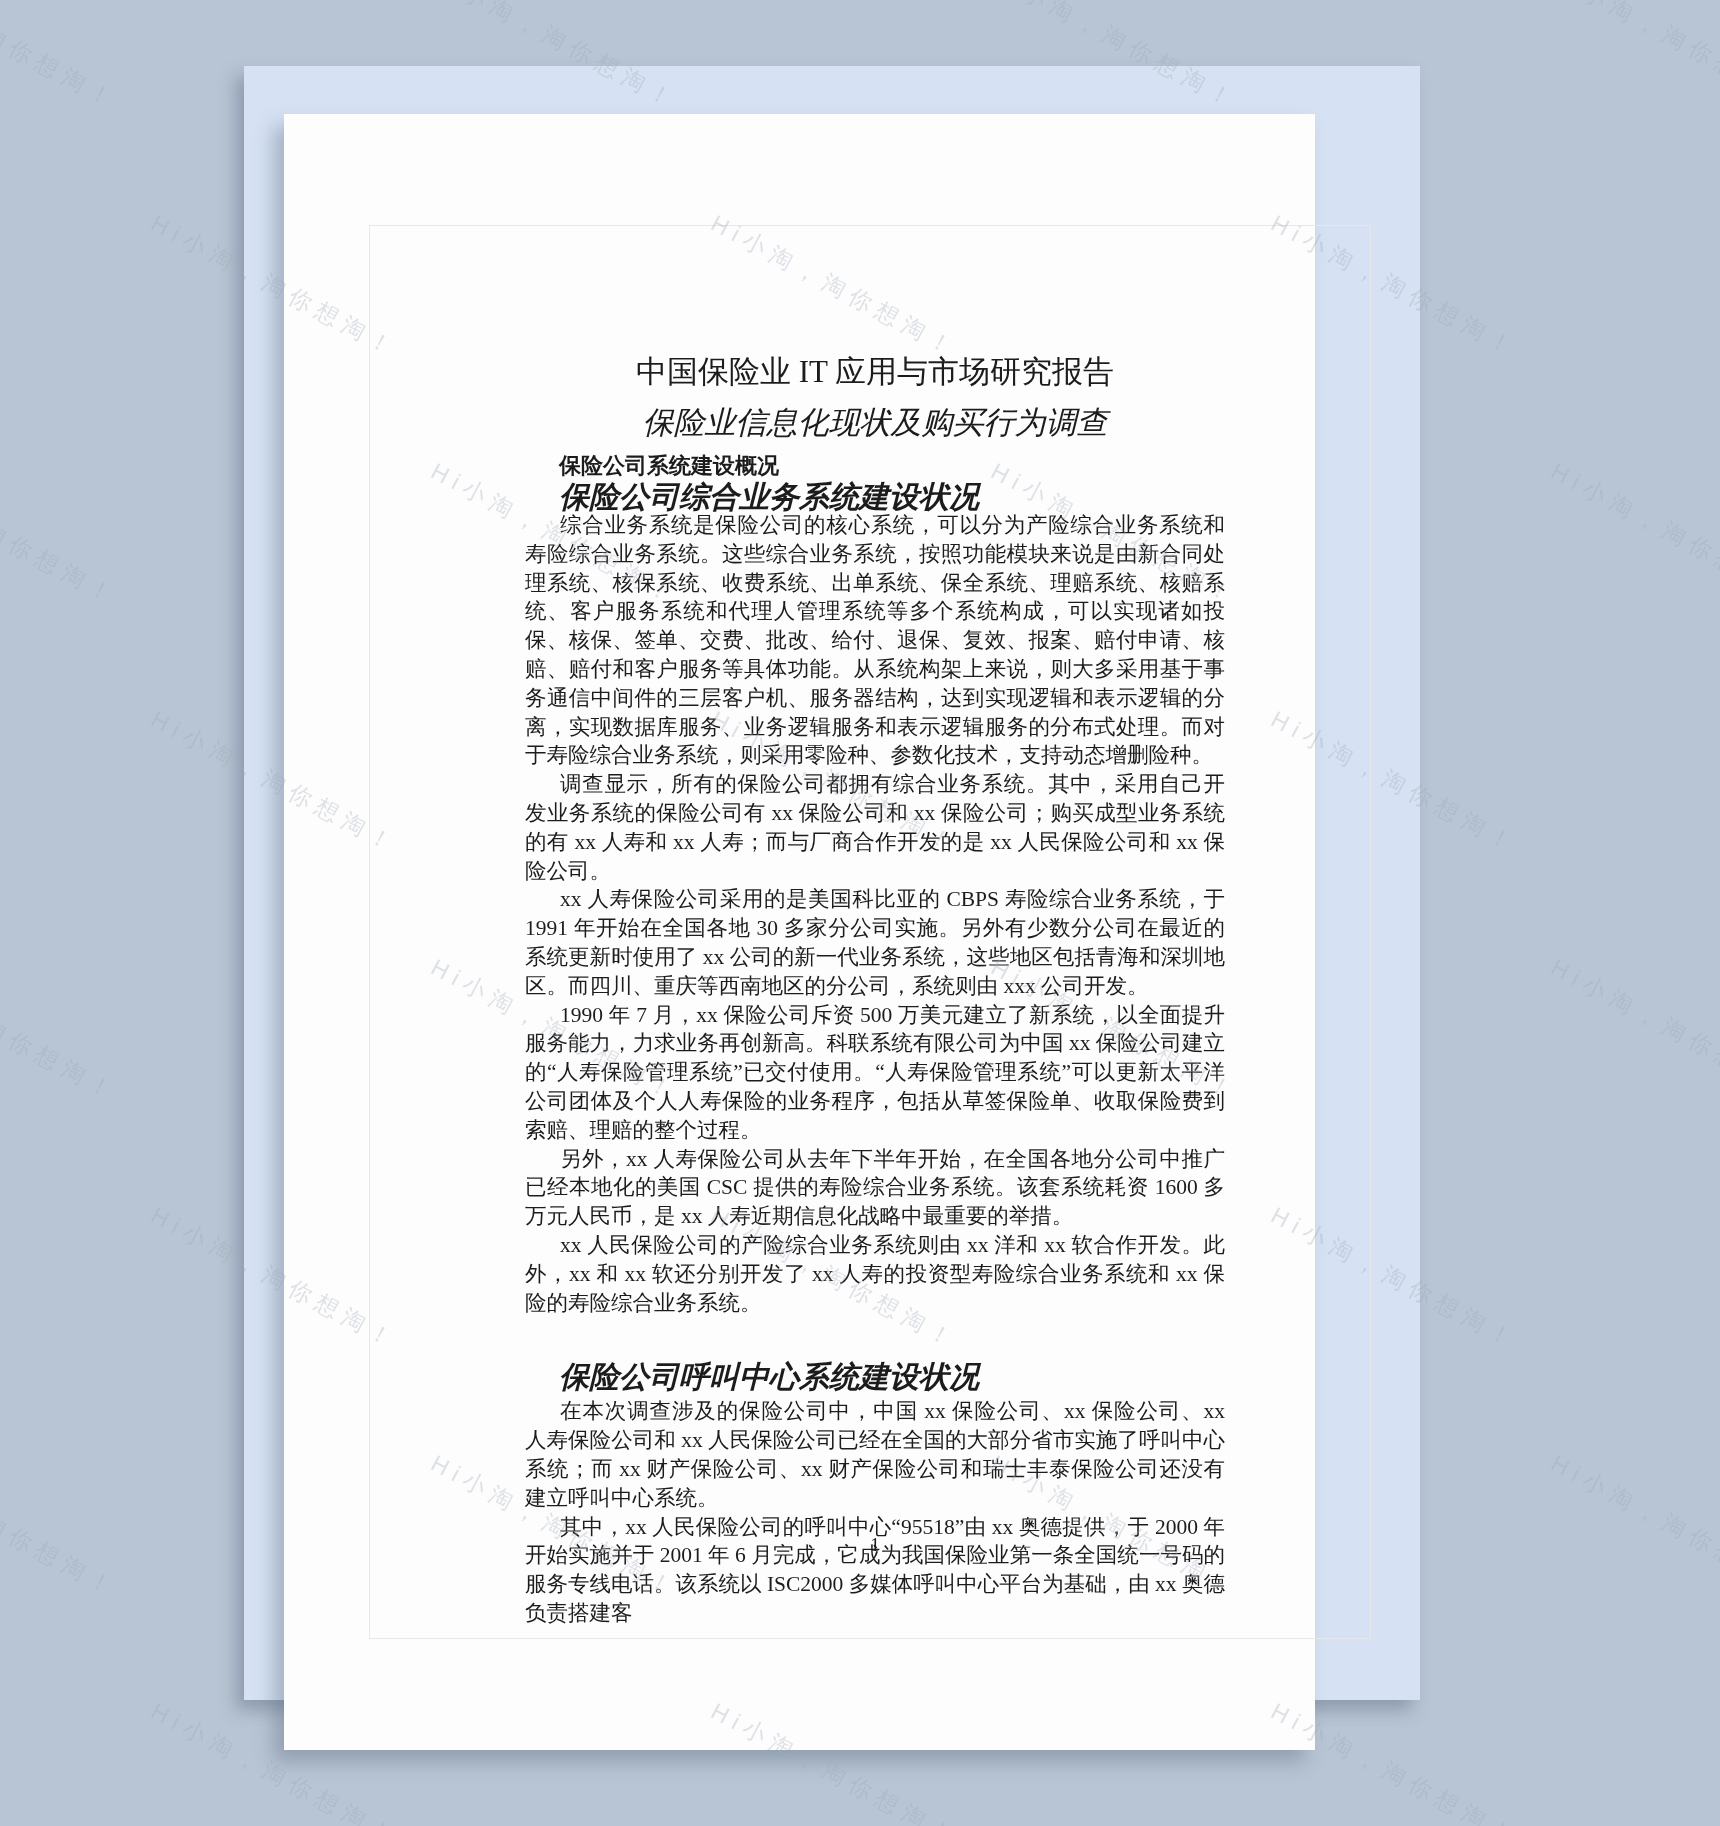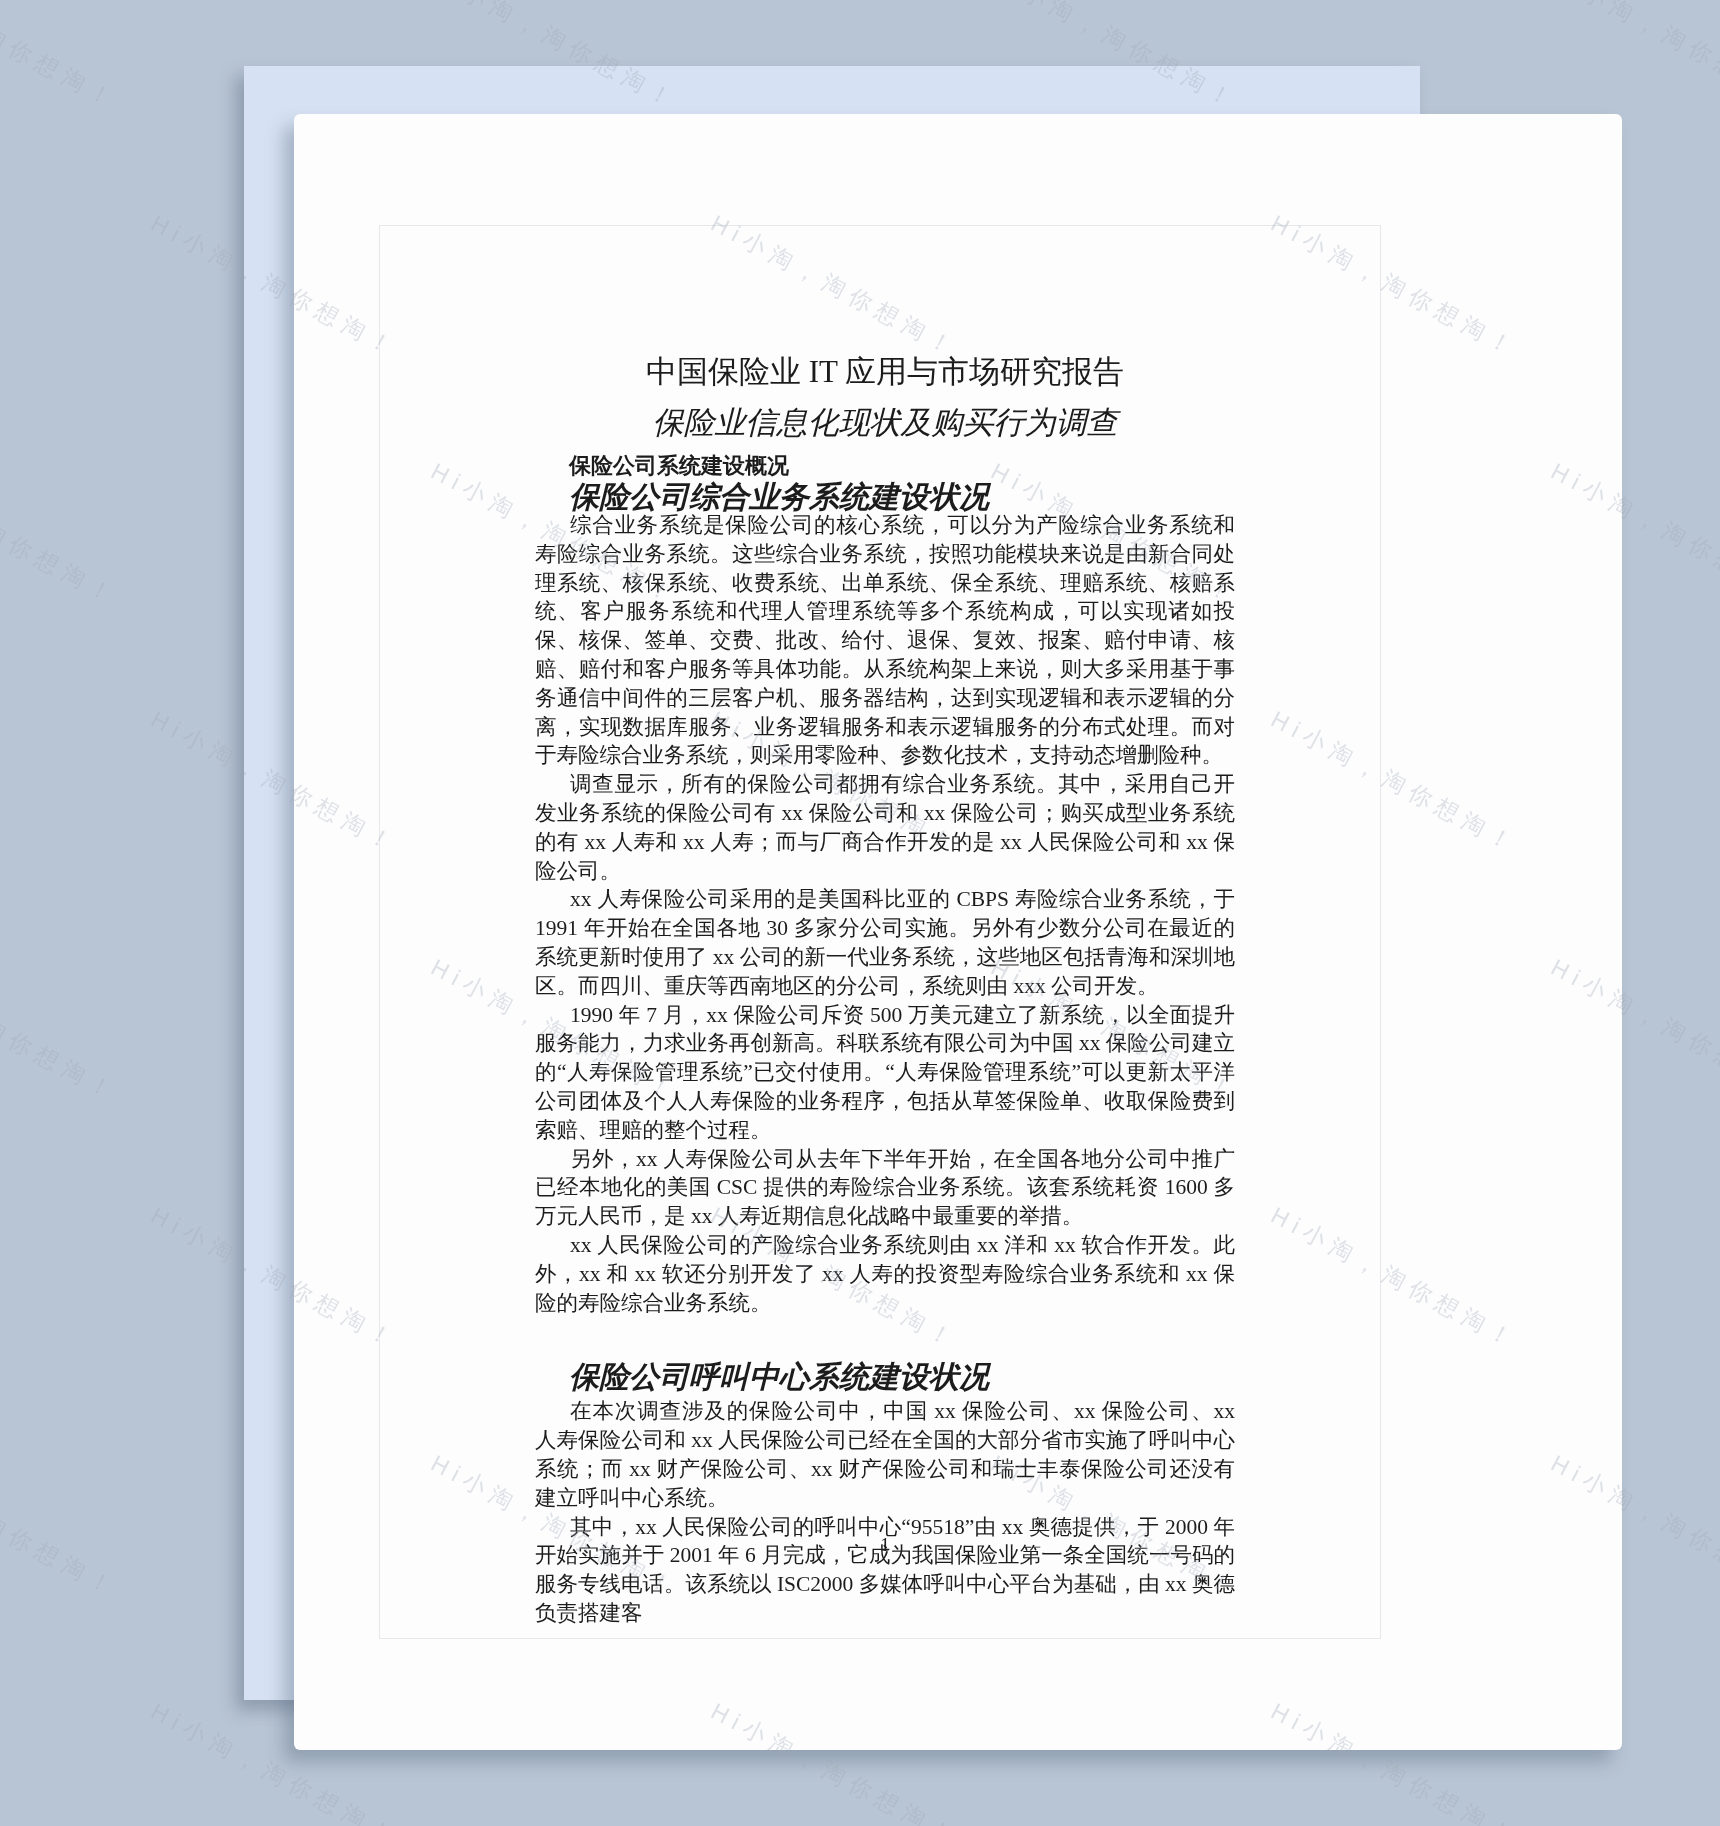--- a/index.html
+++ b/index.html
@@ -14,24 +14,23 @@
   
   .back-page{
     position:absolute;
     left:244px;top:66px;width:1176px;height:1634px;
     background:#d6e2f3;
     box-shadow:-8px 10px 16px rgba(88,104,128,0.45);
   }
   
   .doc-page{
     position:absolute;
-    left:294px;top:114px;width:1328px;height:1636px;
+    left:284px;top:114px;width:1031px;height:1636px;
     background:#fdfdfe;
     box-shadow:-10px 12px 18px rgba(88,104,128,0.40);
-    border-radius:6px;
   }
   .page-border{
     position:absolute;
     left:85px;top:111px;width:1000px;height:1412px;
     border:1px solid #e5e7ea;
   }
   .content{
     position:absolute;
     left:241px;top:233px;width:700px;
     color:#1c1c1c;

